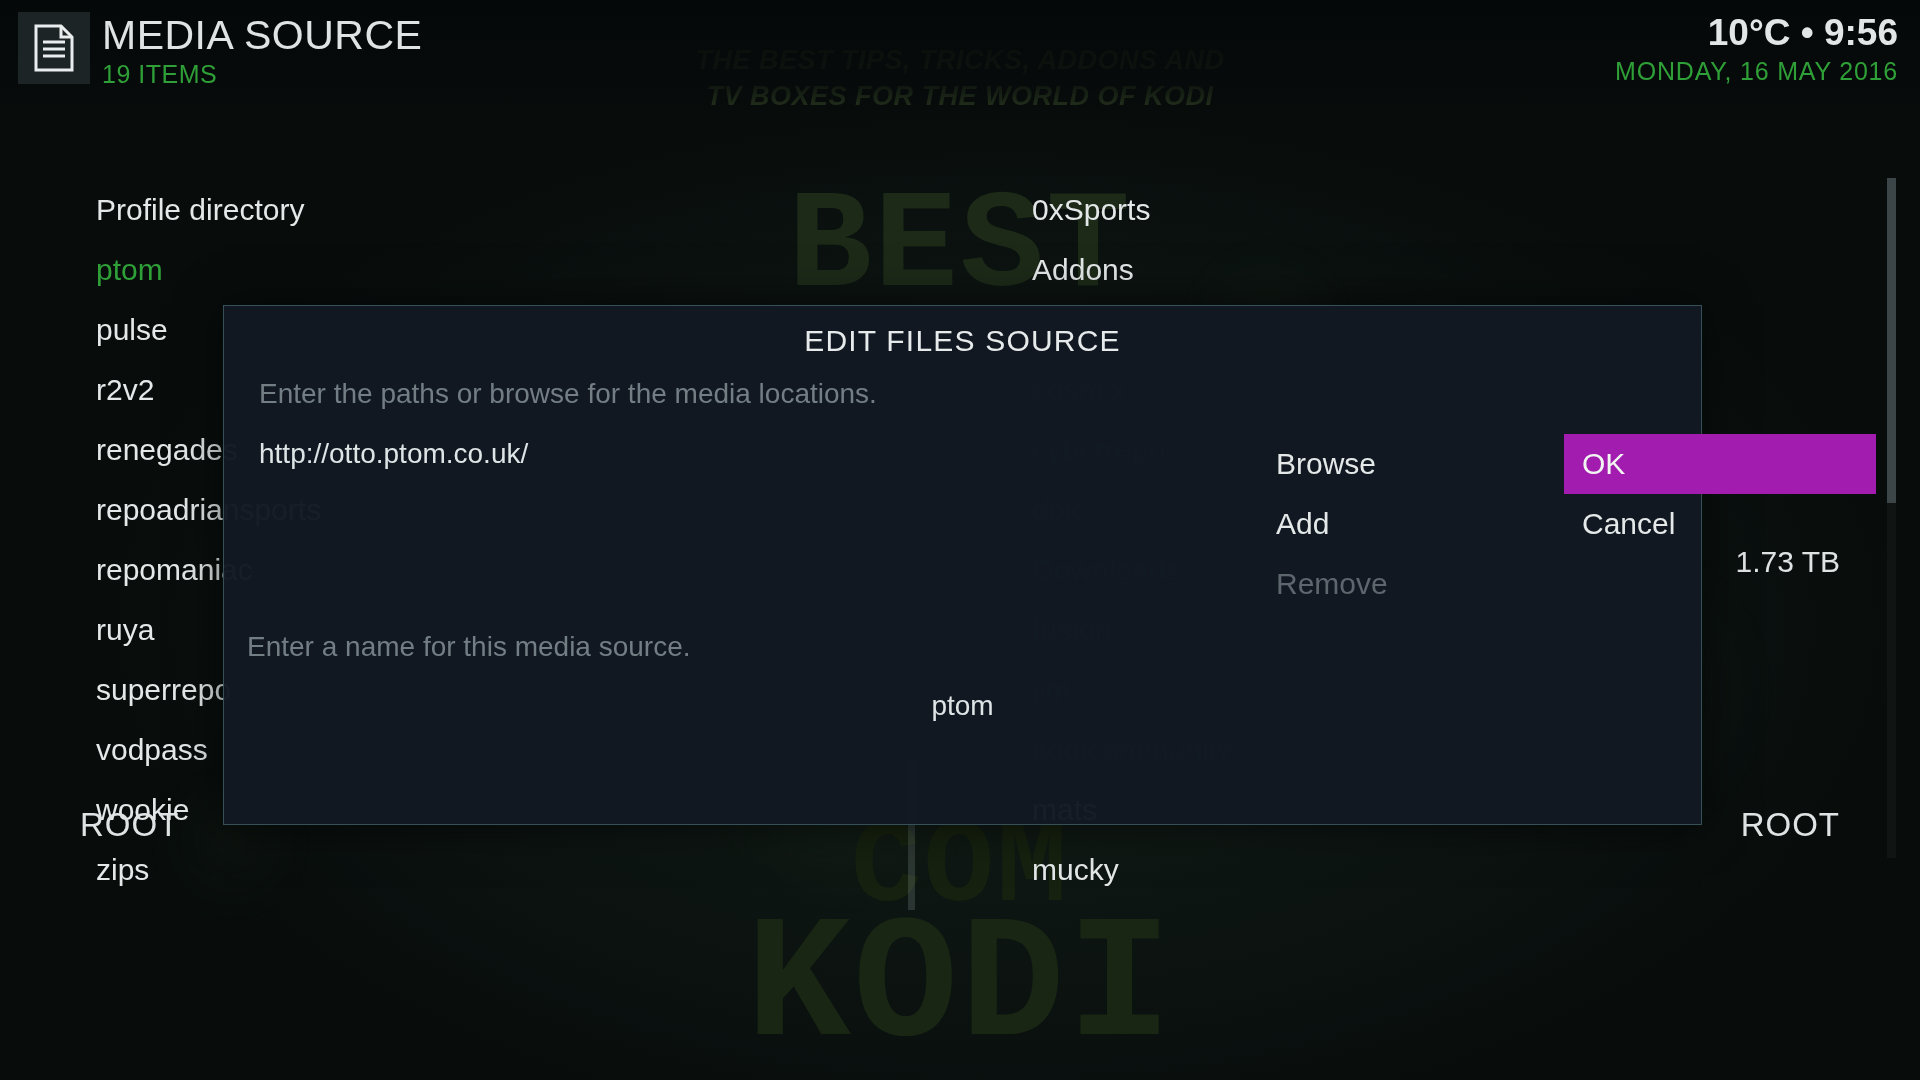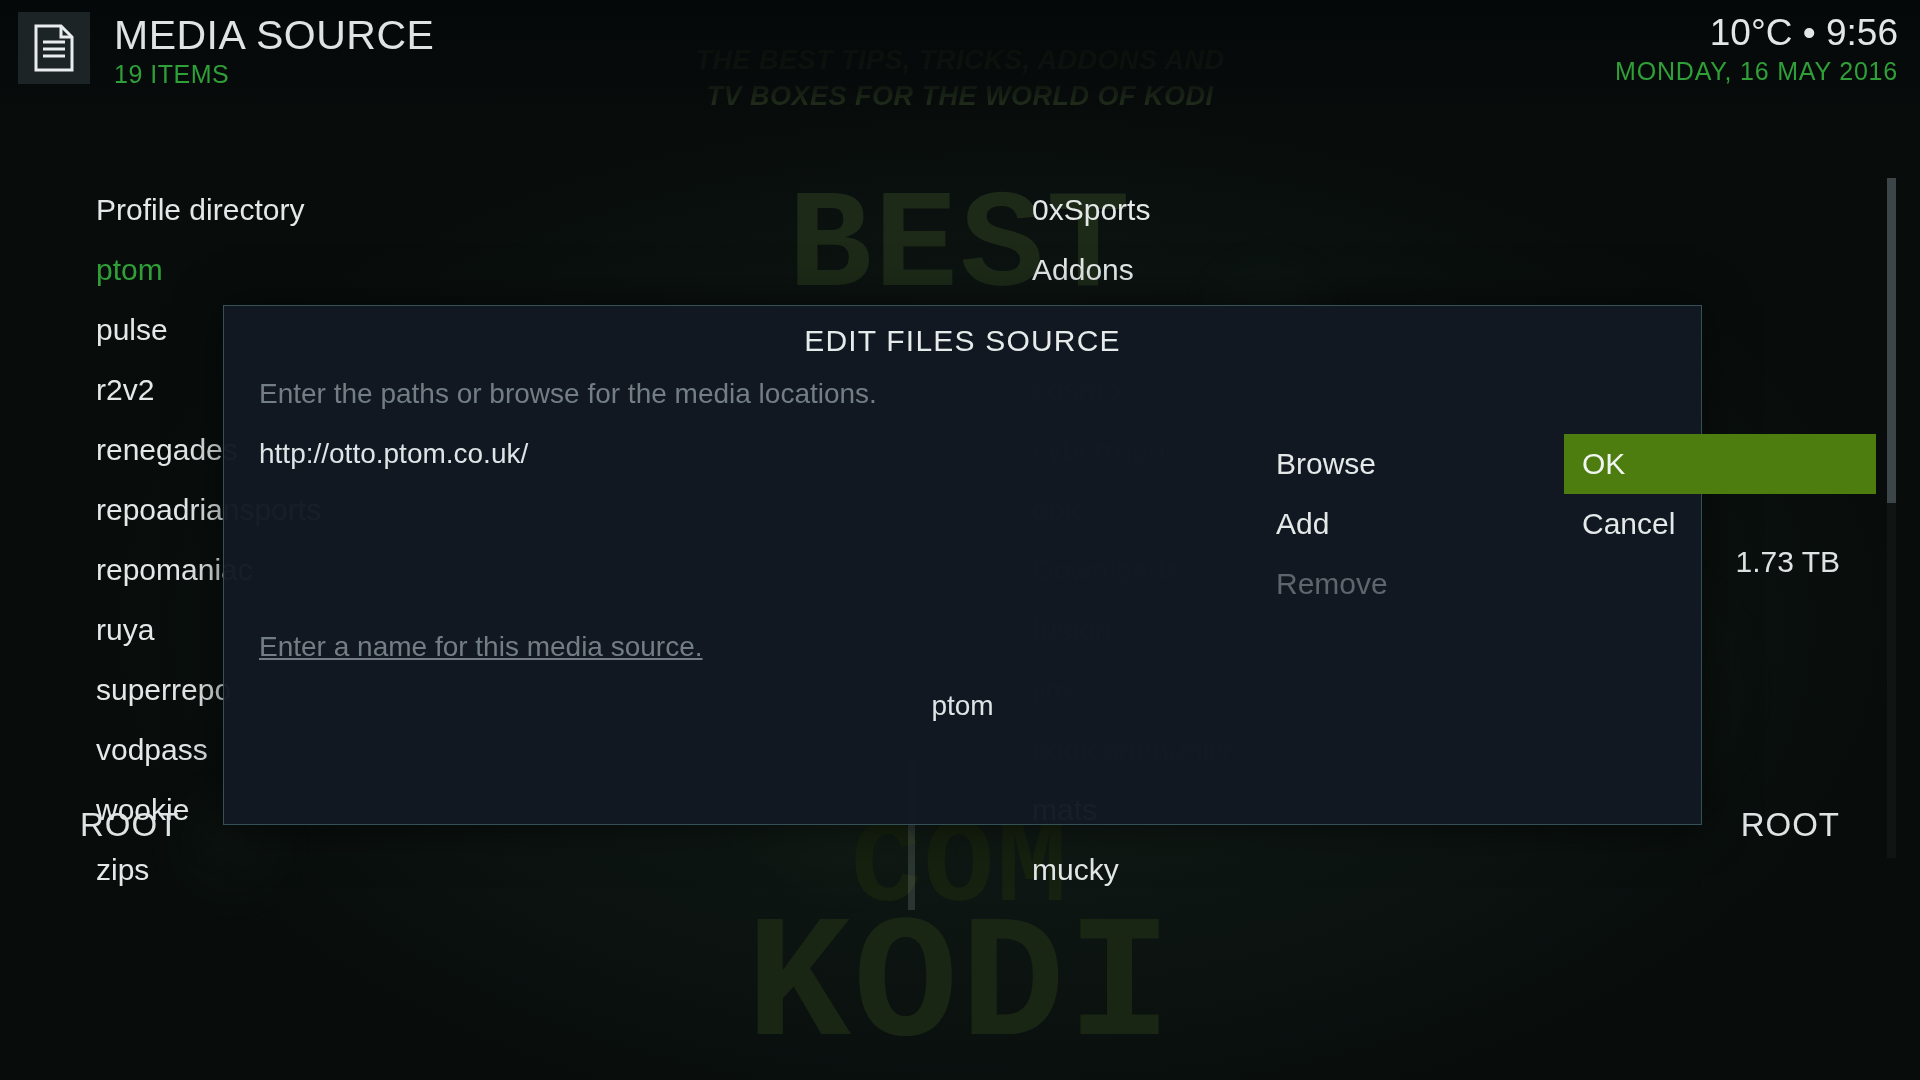--- a/index.html
+++ b/index.html
@@ -34,25 +34,25 @@
   #wm-best { top:178px; font-size:140px; line-height:140px; }
   #wm-com  { top:810px; font-size:118px; line-height:118px; color:#16210f; }
   #wm-kodi { top:900px; font-size:175px; line-height:175px; color:#1a2614; }
 
   
   #topbar { position:absolute; top:0; left:0; width:1920px; height:118px;
             background:linear-gradient(180deg,rgba(4,8,8,.96) 0%,rgba(6,10,10,.80) 70%,rgba(6,10,10,0) 100%); }
   #hdr-left { position:absolute; left:18px; top:12px; display:flex; align-items:flex-start; }
   #doc-icon { width:72px; height:72px; background:#1d2426; display:flex;
               align-items:center; justify-content:center; flex:none; }
-  #hdr-text { margin-left:24px; }
+  #hdr-text { margin-left:12px; }
   #page-title { font-size:41px; line-height:46px; color:#dfe3e3; font-weight:400; letter-spacing:.5px; }
   #item-count { font-size:25px; line-height:30px; color:#2f9f37; letter-spacing:.5px; margin-top:1px; }
   #hdr-right { position:absolute; right:22px; top:12px; text-align:right; }
-  #weather-time { font-size:37px; line-height:42px; color:#e2e6e6; font-weight:400; }
+  #weather-time { font-size:37px; line-height:42px; color:#e2e6e6; font-weight:700; }
   #date-line { font-size:25px; line-height:30px; color:#2f9f37; letter-spacing:.8px; margin-top:2px; }
 
   
   .pane { position:absolute; top:180px; }
   #pane-left  { left:96px;  width:470px; }
   #pane-right { left:1032px; width:470px; }
   .row { height:60px; line-height:60px; font-size:30px; color:#e4e8e8; font-weight:300;
          white-space:nowrap; overflow:hidden; }
   .row.selected { color:#2f9f37; }
 
@@ -79,22 +79,22 @@
   #dialog { position:absolute; left:223px; top:305px; width:1479px; height:520px;
             background:rgba(17,25,34,.975);
             border:1px solid rgba(104,160,162,.42);
             box-shadow:0 0 42px rgba(0,0,0,.62); }
   #dialog-title { position:absolute; left:0; right:0; top:18px; text-align:center;
                   font-size:30px; color:#e6eaea; letter-spacing:1.2px; font-weight:300; }
   #prompt-paths { position:absolute; left:35px; top:72px; font-size:28px;
                   color:#737d84; font-weight:300; }
   #path-value   { position:absolute; left:35px; top:132px; font-size:28px;
                   color:#dfe4e6; font-weight:300; }
-  #prompt-name  { position:absolute; left:35px; top:325px; font-size:28px;
-                  color:#737d84; font-weight:300;text-decoration:underline; }
+  #prompt-name  { position:absolute; left:23px; top:325px; font-size:28px;
+                  color:#737d84; font-weight:300; }
   #name-value   { position:absolute; left:0; right:0; top:384px; text-align:center;
                   font-size:28px; color:#dfe4e6; font-weight:300; }
 
   .dlg-actions { position:absolute; left:1032px; top:128px; width:300px; }
   .dlg-act { height:60px; line-height:60px; font-size:30px; color:#e4e8e8; font-weight:300;margin-left:20px; }
   .dlg-act.disabled { color:#5d666c; }
 
   .dlg-buttons { position:absolute; left:1340px; top:128px; width:312px; }
   .dlg-btn { height:60px; line-height:60px; font-size:30px; color:#e4e8e8;
              font-weight:300; padding-left:18px; }
@@ -180,18 +180,18 @@
     <div id="path-value">http://otto.ptom.co.uk/</div>
     <div id="prompt-name">Enter a name for this media source.</div>
     <div id="name-value">ptom</div>
 
     <div class="dlg-actions" id="dlg-actions">
         <div class="dlg-act">Browse</div>
         <div class="dlg-act">Add</div>
         <div class="dlg-act disabled">Remove</div>
       </div>
     <div class="dlg-buttons" id="dlg-buttons">
-        <div class="dlg-btn focused" style="background: #4d7c0f;">OK</div>
+        <div class="dlg-btn focused" style="background: #a21caf;">OK</div>
         <div class="dlg-btn">Cancel</div>
       </div>
   </div>
 
 </div>
 
 </body></html>

